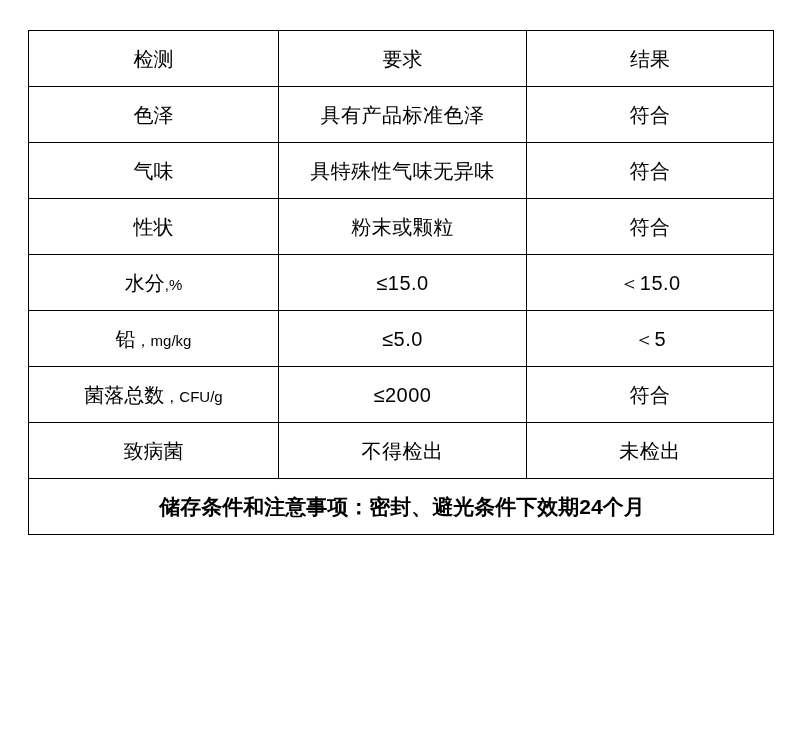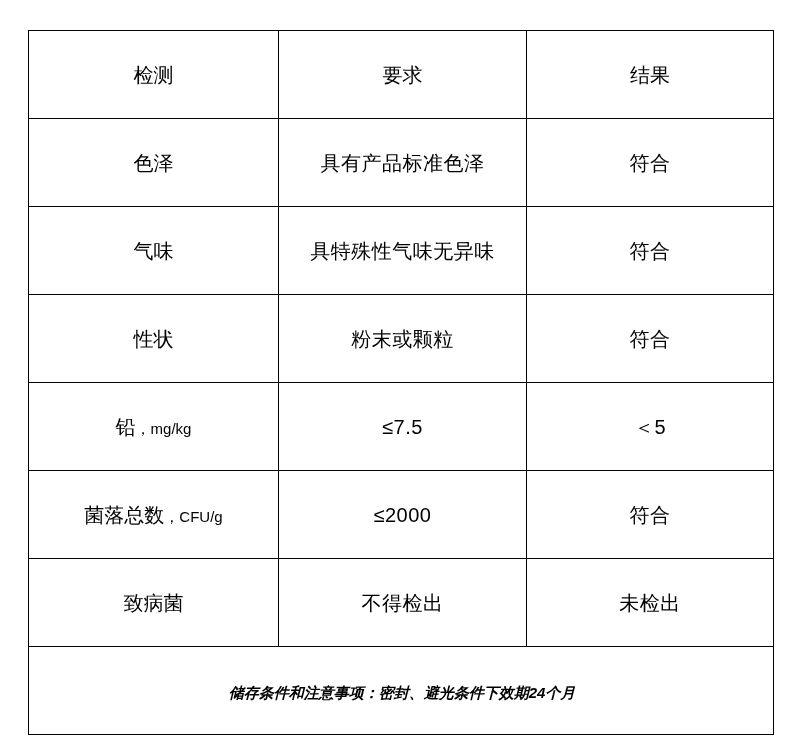--- a/index.html
+++ b/index.html
@@ -28,21 +28,21 @@
   }
   table.spec {
     border-collapse: collapse;
     width: 745px;
     table-layout: fixed;
   }
   table.spec td {
     border: 1px solid #000000;
     text-align: center;
     vertical-align: middle;
-    padding: 16px;
+    padding: 0;
     height: 55px;
     font-size: 20px;
     line-height: 1.2;
     font-family: "Liberation Serif", "DejaVu Serif", serif;
   }
   col.c1 { width: 250px; }
   col.c2 { width: 248px; }
   col.c3 { width: 247px; }
 
   .cell-text {
@@ -60,22 +60,21 @@
     height: 40px;
     text-align: left;
     font-size: 17px;
     padding-left: 6px;
   }
   .footer-text {
     display: inline-block;
     padding-left: 2px;
     font-family: "Liberation Sans", "DejaVu Sans", sans-serif;
     font-weight: bold;
-    font-size: 15px;
-    font-style: italic;
+    font-size: 21px;
   }
 </style>
 </head>
 <body>
 
 <div class="page">
   <div class="table-wrap">
     <table class="spec">
       <colgroup>
         <col class="c1">
@@ -101,26 +100,31 @@
           <td><span class="cell-text num">符合</span></td>
         </tr>
 
         <tr>
           <td><span class="cell-text">性状</span><span class="unit"></span></td>
           <td><span class="cell-text num">粉末或颗粒</span></td>
           <td><span class="cell-text num">符合</span></td>
         </tr>
 
 
+        <tr>
+          <td><span class="cell-text">水分</span><span class="unit">,%</span></td>
+          <td><span class="cell-text num">≤15.0</span></td>
+          <td><span class="cell-text num">＜15.0</span></td>
+        </tr>
 
 
 
         <tr>
           <td><span class="cell-text">铅</span><span class="unit">，mg/kg</span></td>
-          <td><span class="cell-text num">≤7.5</span></td>
+          <td><span class="cell-text num">≤5.0</span></td>
           <td><span class="cell-text num">＜5</span></td>
         </tr>
 
 
         <tr>
           <td><span class="cell-text">菌落总数</span><span class="unit">，CFU/g</span></td>
           <td><span class="cell-text num">≤2000</span></td>
           <td><span class="cell-text num">符合</span></td>
         </tr>
 

